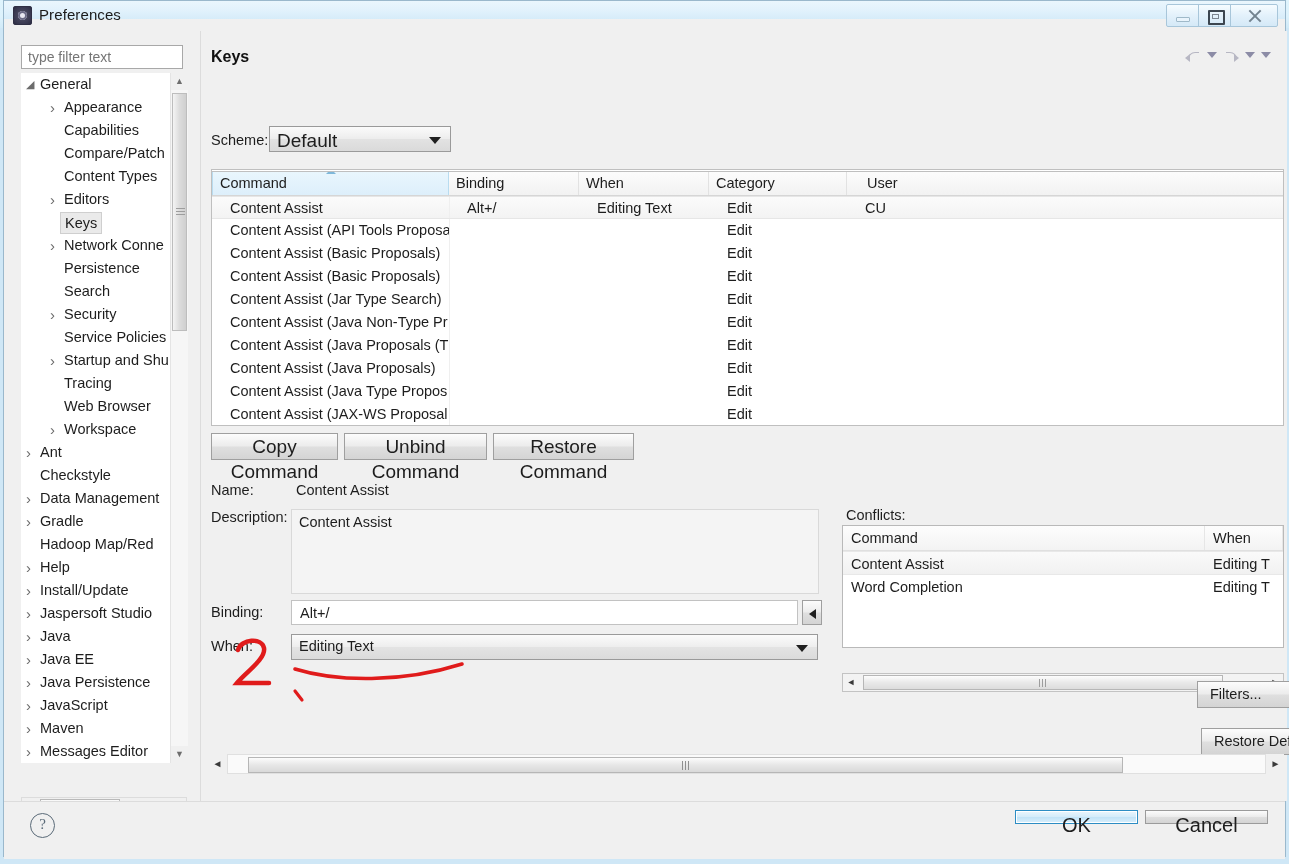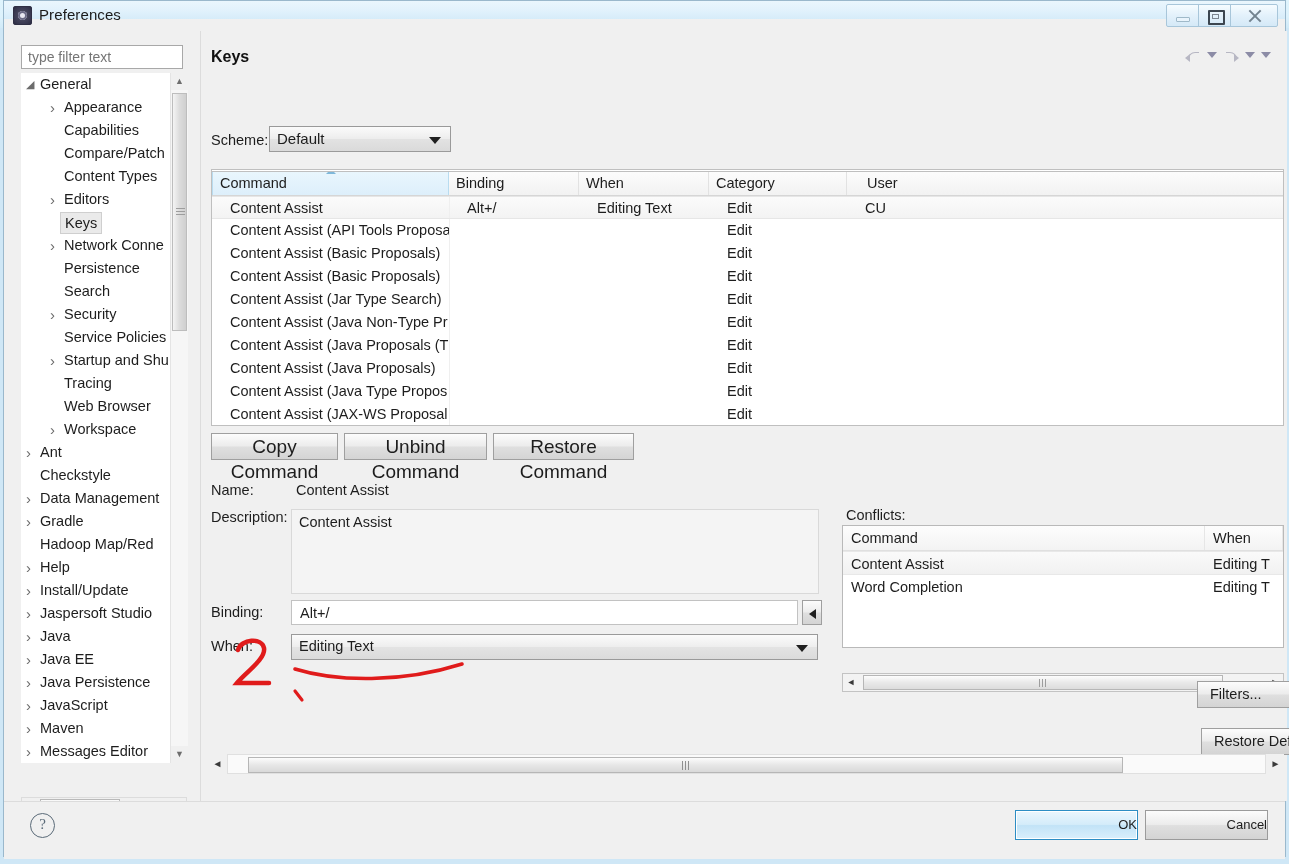--- a/index.html
+++ b/index.html
@@ -309,21 +309,21 @@
   }
   .scheme-combo {
     position: absolute; left: 68px; top: 95px;
     width: 182px; height: 26px;
     background: linear-gradient(#fbfbfb, #ededed 48%, #e2e2e2 52%, #dadada);
     border: 1px solid #9a9a9a;
     box-sizing: border-box;
   }
   .scheme-combo .val {
     position: absolute; left: 7px; top: 3px;
-    font-size: 15px; color: #1d1d1d;
+    font-size: 19px; color: #1d1d1d;
   }
   .combo-arrow {
     position: absolute; right: 9px; top: 10px;
     width: 0; height: 0;
     border-left: 6px solid transparent;
     border-right: 6px solid transparent;
     border-top: 7px solid #1f1f1f;
   }
 
   .search-box {
@@ -587,24 +587,24 @@
     width: 23px; height: 23px;
     border: 1.7px solid #5a6a78;
     border-radius: 50%;
     color: #5a6a78;
     font-size: 15px;
     text-align: center; line-height: 21px;
     font-family: "Liberation Serif", serif;
   }
   .footer-btn {
     position: absolute; top: 8px;
-    width: 123px; height: 30px;
-    box-sizing: border-box;
-    font-size: 13px; color: #1d1d1d;
-    text-align: right; line-height: 28px;
+    width: 123px; height: 14px;
+    box-sizing: border-box;
+    font-size: 20px; color: #1d1d1d;
+    text-align: center; line-height: 28px;
     border: 1px solid #9b9b9b;
     background: linear-gradient(#fcfcfc, #ececec 48%, #dfdfdf 52%, #d4d4d4);
     font-family: "Liberation Sans", sans-serif;
   }
   .footer-btn.primary {
     border: 1px solid #2c8dc4;
     background: linear-gradient(#eaf6fd, #d4ecfa 48%, #c2e3f7 52%, #d9effc);
     box-shadow: inset 0 0 0 1px #ffffff;
   }
 

